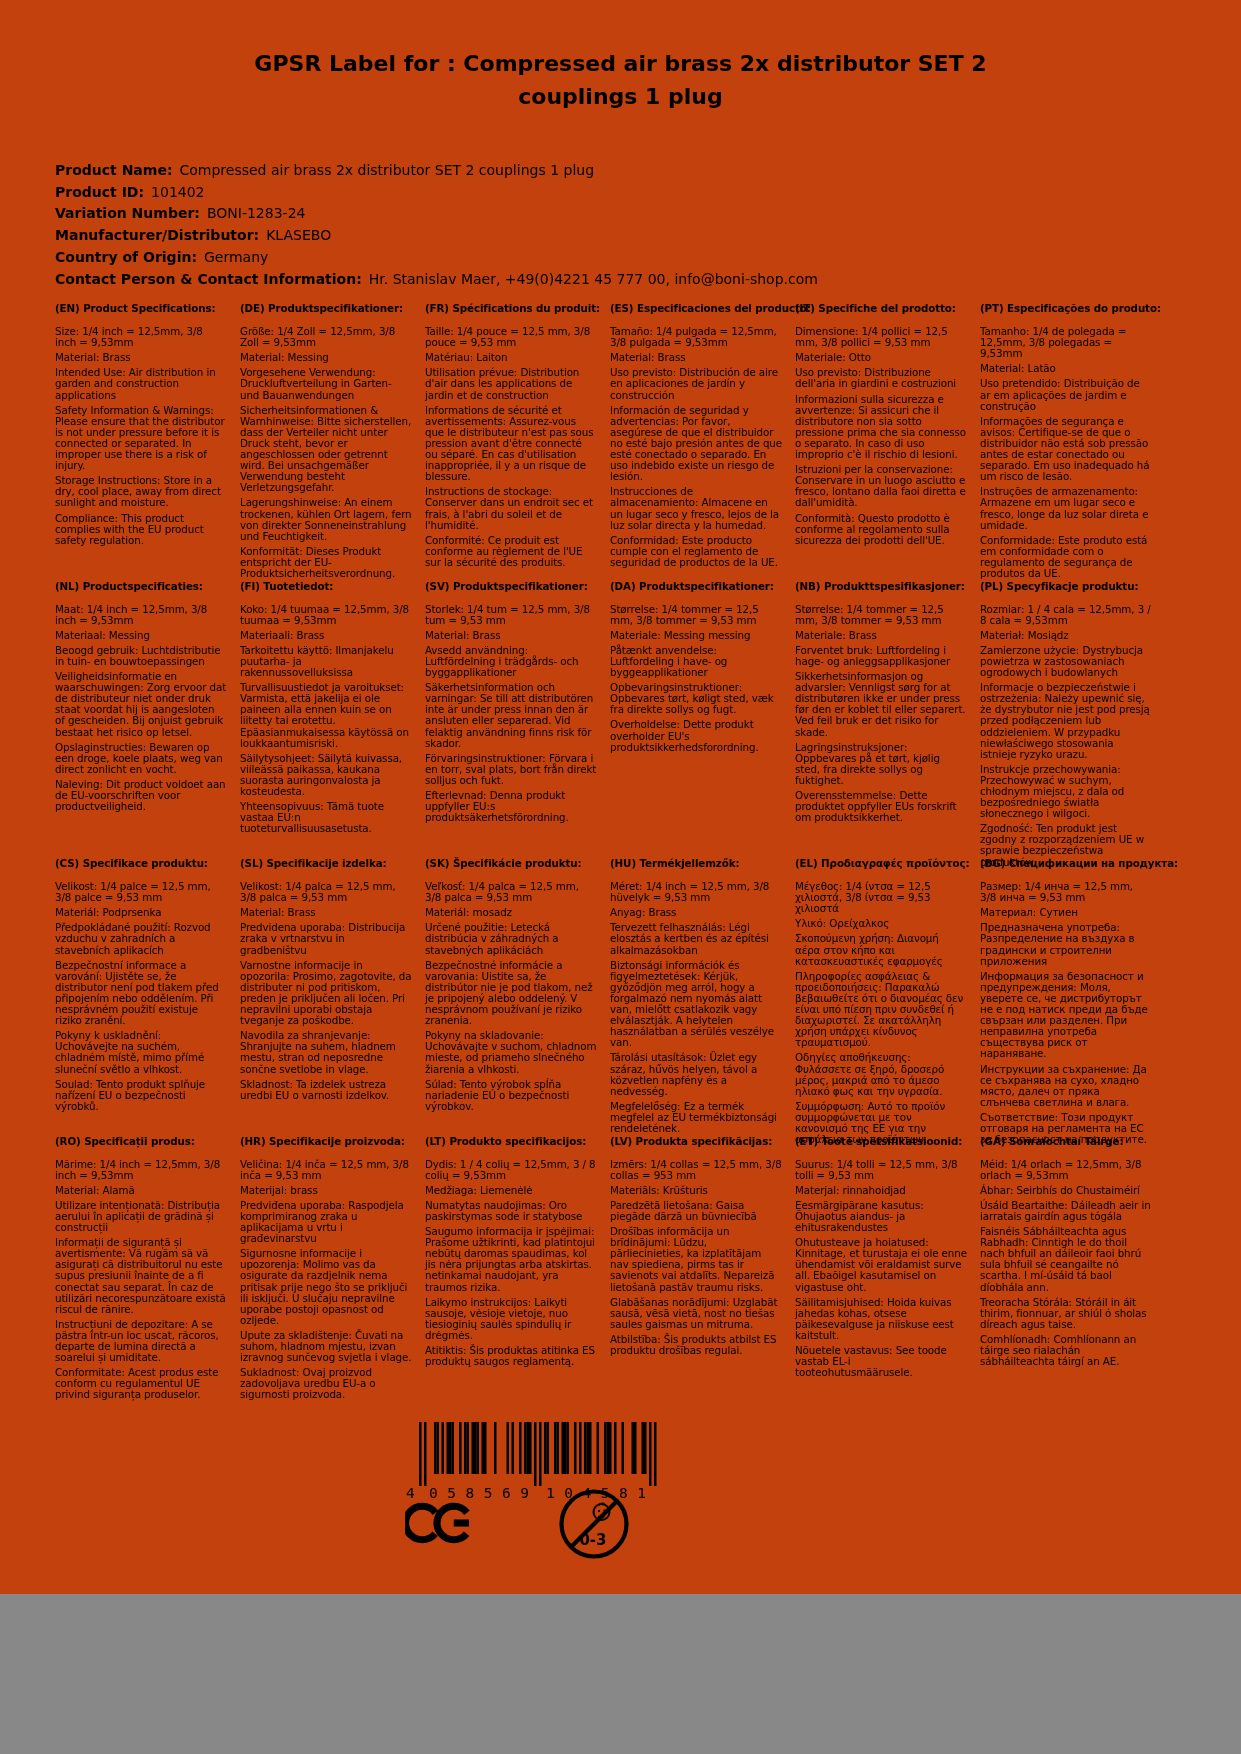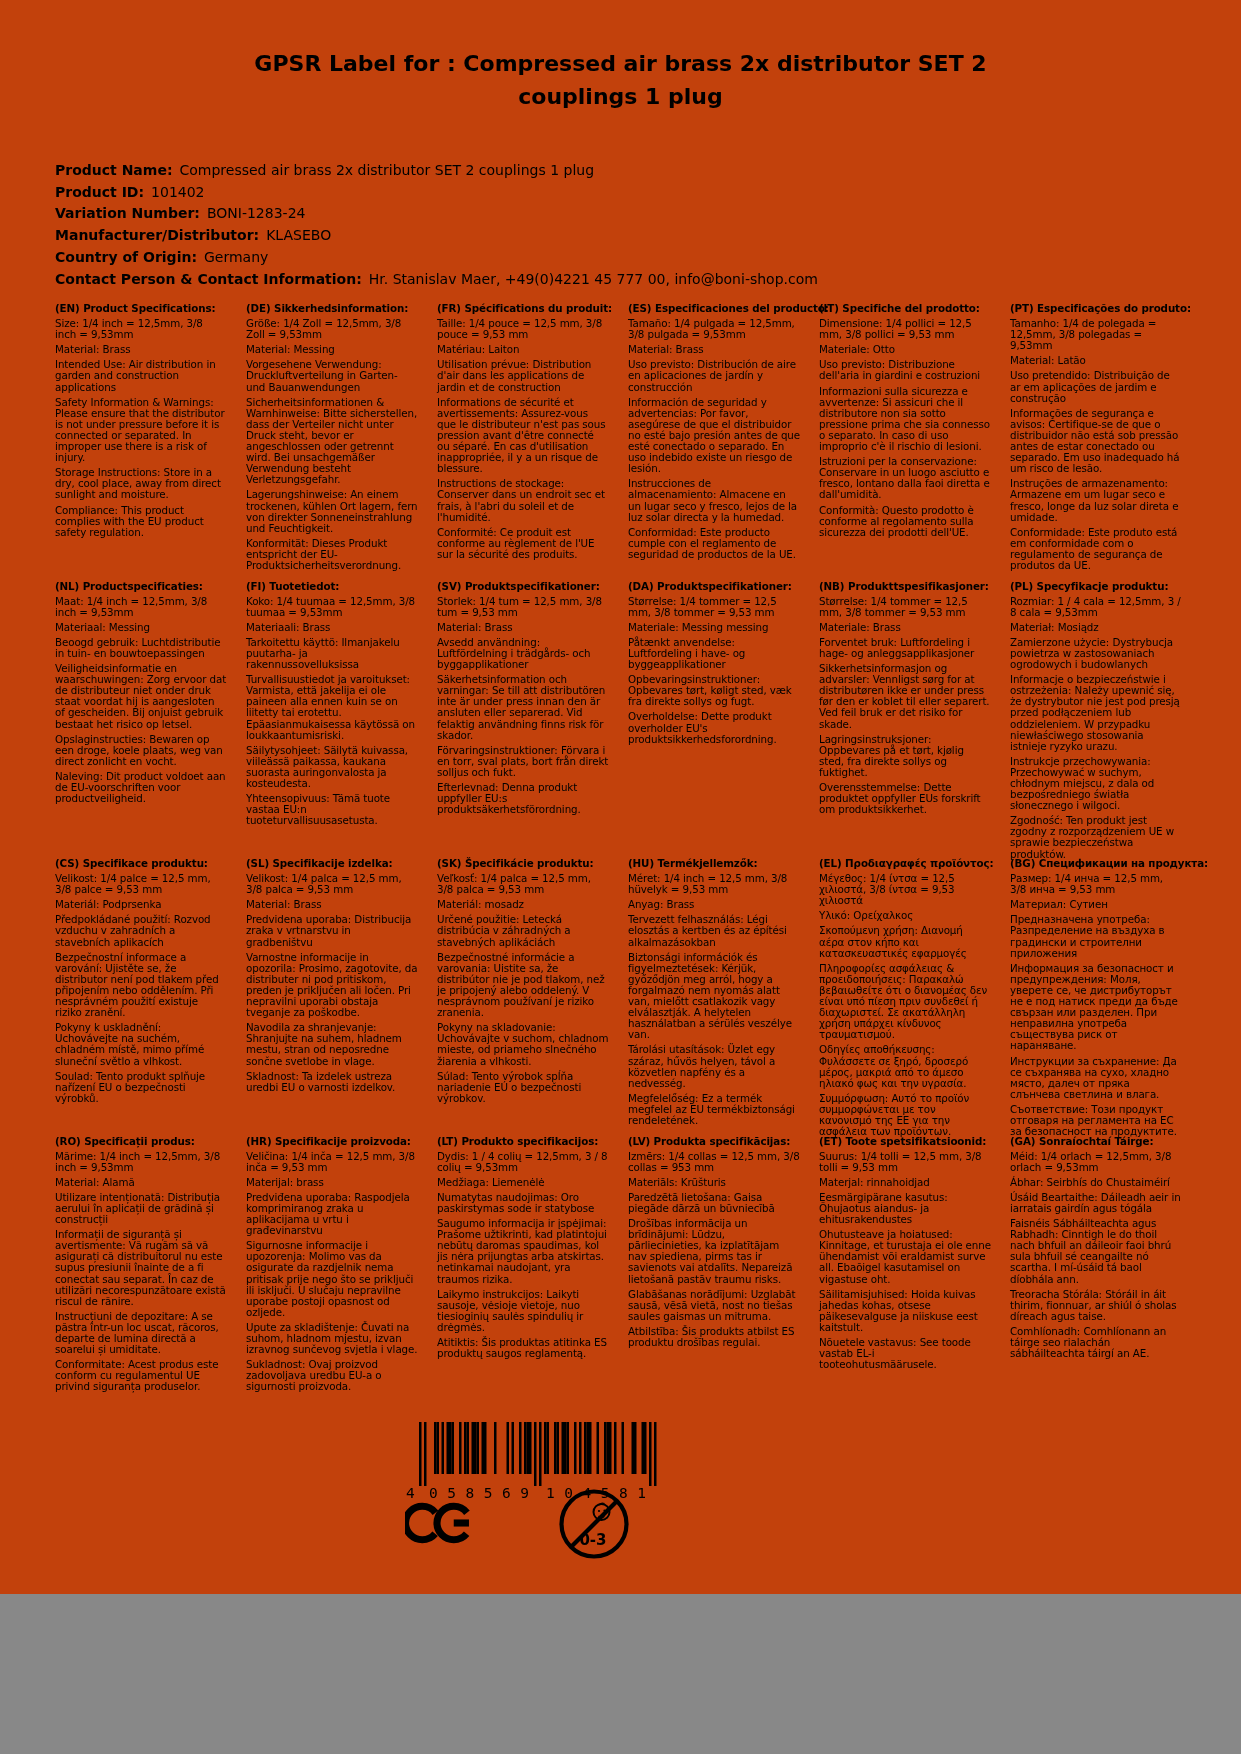--- a/index.html
+++ b/index.html
@@ -16,26 +16,26 @@
   }
   .product-info{
     position:absolute;left:55px;top:147px;
     font-size:14px;line-height:21.7px;margin-top:13px;
   }
   .info-label{font-weight:bold;margin-right:7px;}
   .info-value{font-weight:normal;}
   .lang-grid{
     position:absolute;left:55px;top:303px;width:1140px;
     display:grid;grid-template-columns:repeat(6,172px);
-    column-gap:19px;grid-auto-rows:277.5px;
+    column-gap:13px;grid-auto-rows:277.5px;
   }
   .block{font-size:10.3px;line-height:11.1px;letter-spacing:-0.1px;}
   .block-title{font-weight:bold;white-space:nowrap;}
   .para{margin-top:4px;}
-  .para.first{margin-top:4px;}
+  .para.first{margin-top:12px;}
   .barcode{position:absolute;left:406px;top:1422px;}
   .bc-text{font-family:"DejaVu Sans Mono",monospace;font-size:14.5px;fill:#000;}
   .ce-mark{position:absolute;left:405px;top:1500px;}
   .age-warning{position:absolute;left:556px;top:1486px;}
 </style>
 </head>
 <body>
 
 <div class="page">
 
@@ -54,21 +54,21 @@
       <div class="block">
         <div class="block-title">(EN) Product Specifications:</div>
         <div class="para first">Size: 1/4 inch = 12,5mm, 3/8 inch = 9,53mm</div>
         <div class="para">Material: Brass</div>
         <div class="para">Intended Use: Air distribution in garden and construction applications</div>
         <div class="para">Safety Information &amp; Warnings: Please ensure that the distributor is not under pressure before it is connected or separated. In improper use there is a risk of injury.</div>
         <div class="para">Storage Instructions: Store in a dry, cool place, away from direct sunlight and moisture.</div>
         <div class="para">Compliance: This product complies with the EU product safety regulation.</div>
       </div>
       <div class="block">
-        <div class="block-title">(DE) Sikkerhedsinformation:</div>
+        <div class="block-title">(DE) Produktspecifikationer:</div>
         <div class="para first">Größe: 1/4 Zoll = 12,5mm, 3/8 Zoll = 9,53mm</div>
         <div class="para">Material: Messing</div>
         <div class="para">Vorgesehene Verwendung: Druckluftverteilung in Garten- und Bauanwendungen</div>
         <div class="para">Sicherheitsinformationen &amp; Warnhinweise: Bitte sicherstellen, dass der Verteiler nicht unter Druck steht, bevor er angeschlossen oder getrennt wird. Bei unsachgemäßer Verwendung besteht Verletzungsgefahr.</div>
         <div class="para">Lagerungshinweise: An einem trockenen, kühlen Ort lagern, fern von direkter Sonneneinstrahlung und Feuchtigkeit.</div>
         <div class="para">Konformität: Dieses Produkt entspricht der EU-Produktsicherheitsverordnung.</div>
       </div>
       <div class="block">
         <div class="block-title">(FR) Spécifications du produit:</div>
         <div class="para first">Taille: 1/4 pouce = 12,5 mm, 3/8 pouce = 9,53 mm</div>

